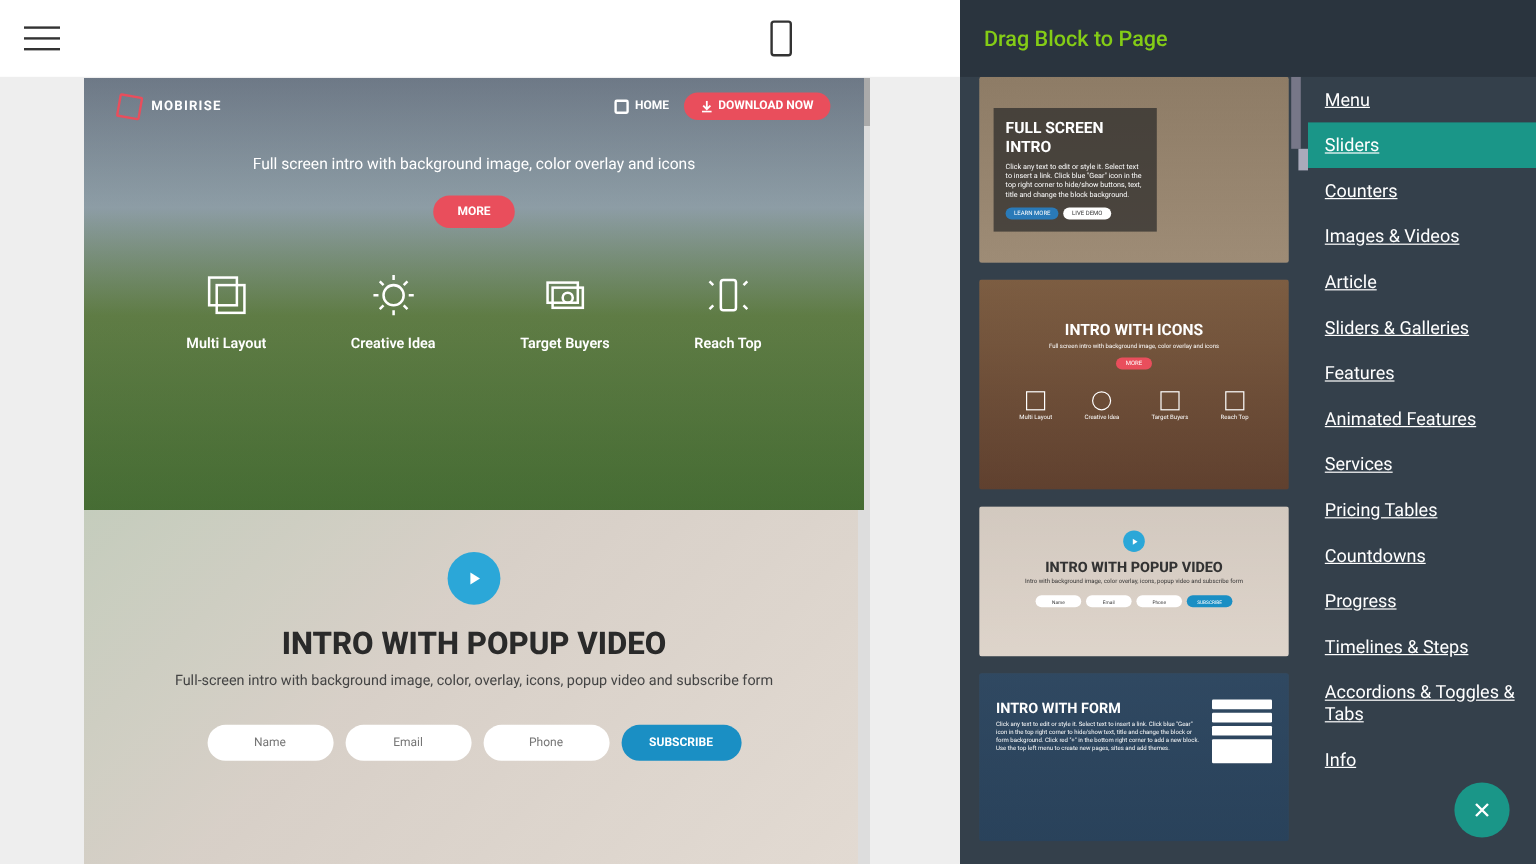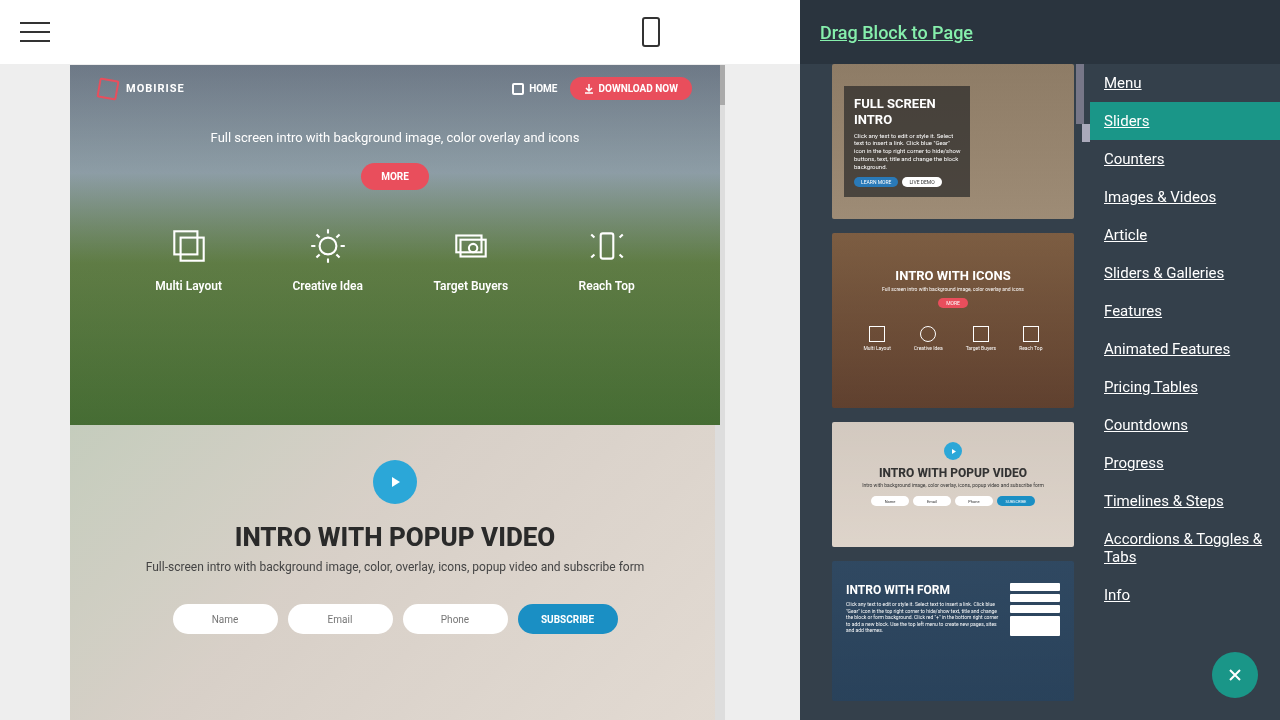--- a/index.html
+++ b/index.html
@@ -35,25 +35,25 @@
 .block2 { height: 295px; background: linear-gradient(rgba(255,255,255,0.5), rgba(255,255,255,0.5)), linear-gradient(135deg, #8a9a7a 0%, #b0a090 40%, #c5b5a5 100%); text-align: center; color: #333; padding-top: 35px; }
 .play-btn { width: 44px; height: 44px; background: #2ba7d8; border-radius: 50%; margin: 0 auto 18px; display: flex; align-items: center; justify-content: center; }
 .play-btn svg { fill: #fff; }
 .block2 h2 { font-size: 26px; font-weight: 800; color: #2a2a2a; }
 .block2 p { font-size: 12px; margin-top: 8px; color: #444; }
 .form-row { display: flex; justify-content: center; gap: 10px; margin-top: 30px; }
 .form-input { width: 105px; height: 30px; background: #fff; border: none; border-radius: 15px; font-size: 10px; text-align: center; color: #666; }
 .subscribe-btn { width: 100px; height: 30px; background: #1a8fc4; color: #fff; border: none; border-radius: 15px; font-size: 10px; font-weight: 700; }
 
 .right-panel { width: 480px; height: 720px; display: flex; background: #34404b; }
-.panel-header { position: absolute; top: 0; left: 800px; right: 0; height: 64px; background: #2a343e; color: #86efac; display: flex; align-items: center; padding: 0 20px; font-size: 18px; font-weight: 500; z-index: 5; text-decoration: underline; }
+.panel-header { position: absolute; top: 0; left: 800px; right: 0; height: 64px; background: #2a343e; color: #84cc16; display: flex; align-items: center; padding: 0 20px; font-size: 18px; font-weight: 500; z-index: 5; }
 .thumbs-col { width: 290px; padding-top: 64px; background: #34404b; overflow-y: auto; position: relative; }
 .thumbs-scroll { position: absolute; right: 6px; top: 64px; width: 8px; height: 60px; background: #778; }
 .thumbs-scroll2 { position: absolute; right: 0px; top: 124px; width: 8px; height: 18px; background: #aab; }
-.thumb { margin: 0 16px 14px 32px; border-radius: 2px; overflow: hidden; font-size: 8px; color: #fff; }
+.thumb { margin: 0 16px 14px 16px; border-radius: 2px; overflow: hidden; font-size: 8px; color: #fff; }
 .thumb1 { height: 155px; background: linear-gradient(rgba(100,80,60,0.5), rgba(100,80,60,0.5)), linear-gradient(#b8a890, #d8c8b0); display: flex; align-items: center; padding: 0 12px; }
 .thumb1-box { background: rgba(40,40,40,0.7); padding: 10px; width: 58%; }
 .thumb1-box h4 { font-size: 13px; font-weight: 700; line-height: 1.2; }
 .thumb1-box p { font-size: 6px; margin-top: 4px; line-height: 1.3; }
 .thumb1-btns { display: flex; gap: 4px; margin-top: 6px; }
 .thumb1-btn { padding: 2px 7px; font-size: 5px; border-radius: 7px; }
 .tb1a { background: #2a7ab8; color: #fff; }
 .tb1b { background: #fff; color: #333; }
 .thumb2 { height: 175px; background: linear-gradient(rgba(80,50,30,0.4), rgba(80,50,30,0.4)), linear-gradient(#9a7a5a, #6a4a3a); text-align: center; padding-top: 35px; }
 .thumb2 h4 { font-size: 13px; font-weight: 700; }
@@ -228,20 +228,21 @@
   </div>
   <div class="cat-col" id="cats">
       <div class="cat-item">Menu</div>
       <div class="cat-item active">Sliders</div>
       <div class="cat-item">Counters</div>
       <div class="cat-item">Images &amp; Videos</div>
       <div class="cat-item">Article</div>
       <div class="cat-item">Sliders &amp; Galleries</div>
       <div class="cat-item">Features</div>
       <div class="cat-item">Animated Features</div>
+      <div class="cat-item">Services</div>
       <div class="cat-item">Pricing Tables</div>
       <div class="cat-item">Countdowns</div>
       <div class="cat-item">Progress</div>
       <div class="cat-item">Timelines &amp; Steps</div>
       <div class="cat-item">Accordions &amp; Toggles &amp; Tabs</div>
       <div class="cat-item">Info</div>
     </div>
 </div>
 
 <div class="close-fab">

